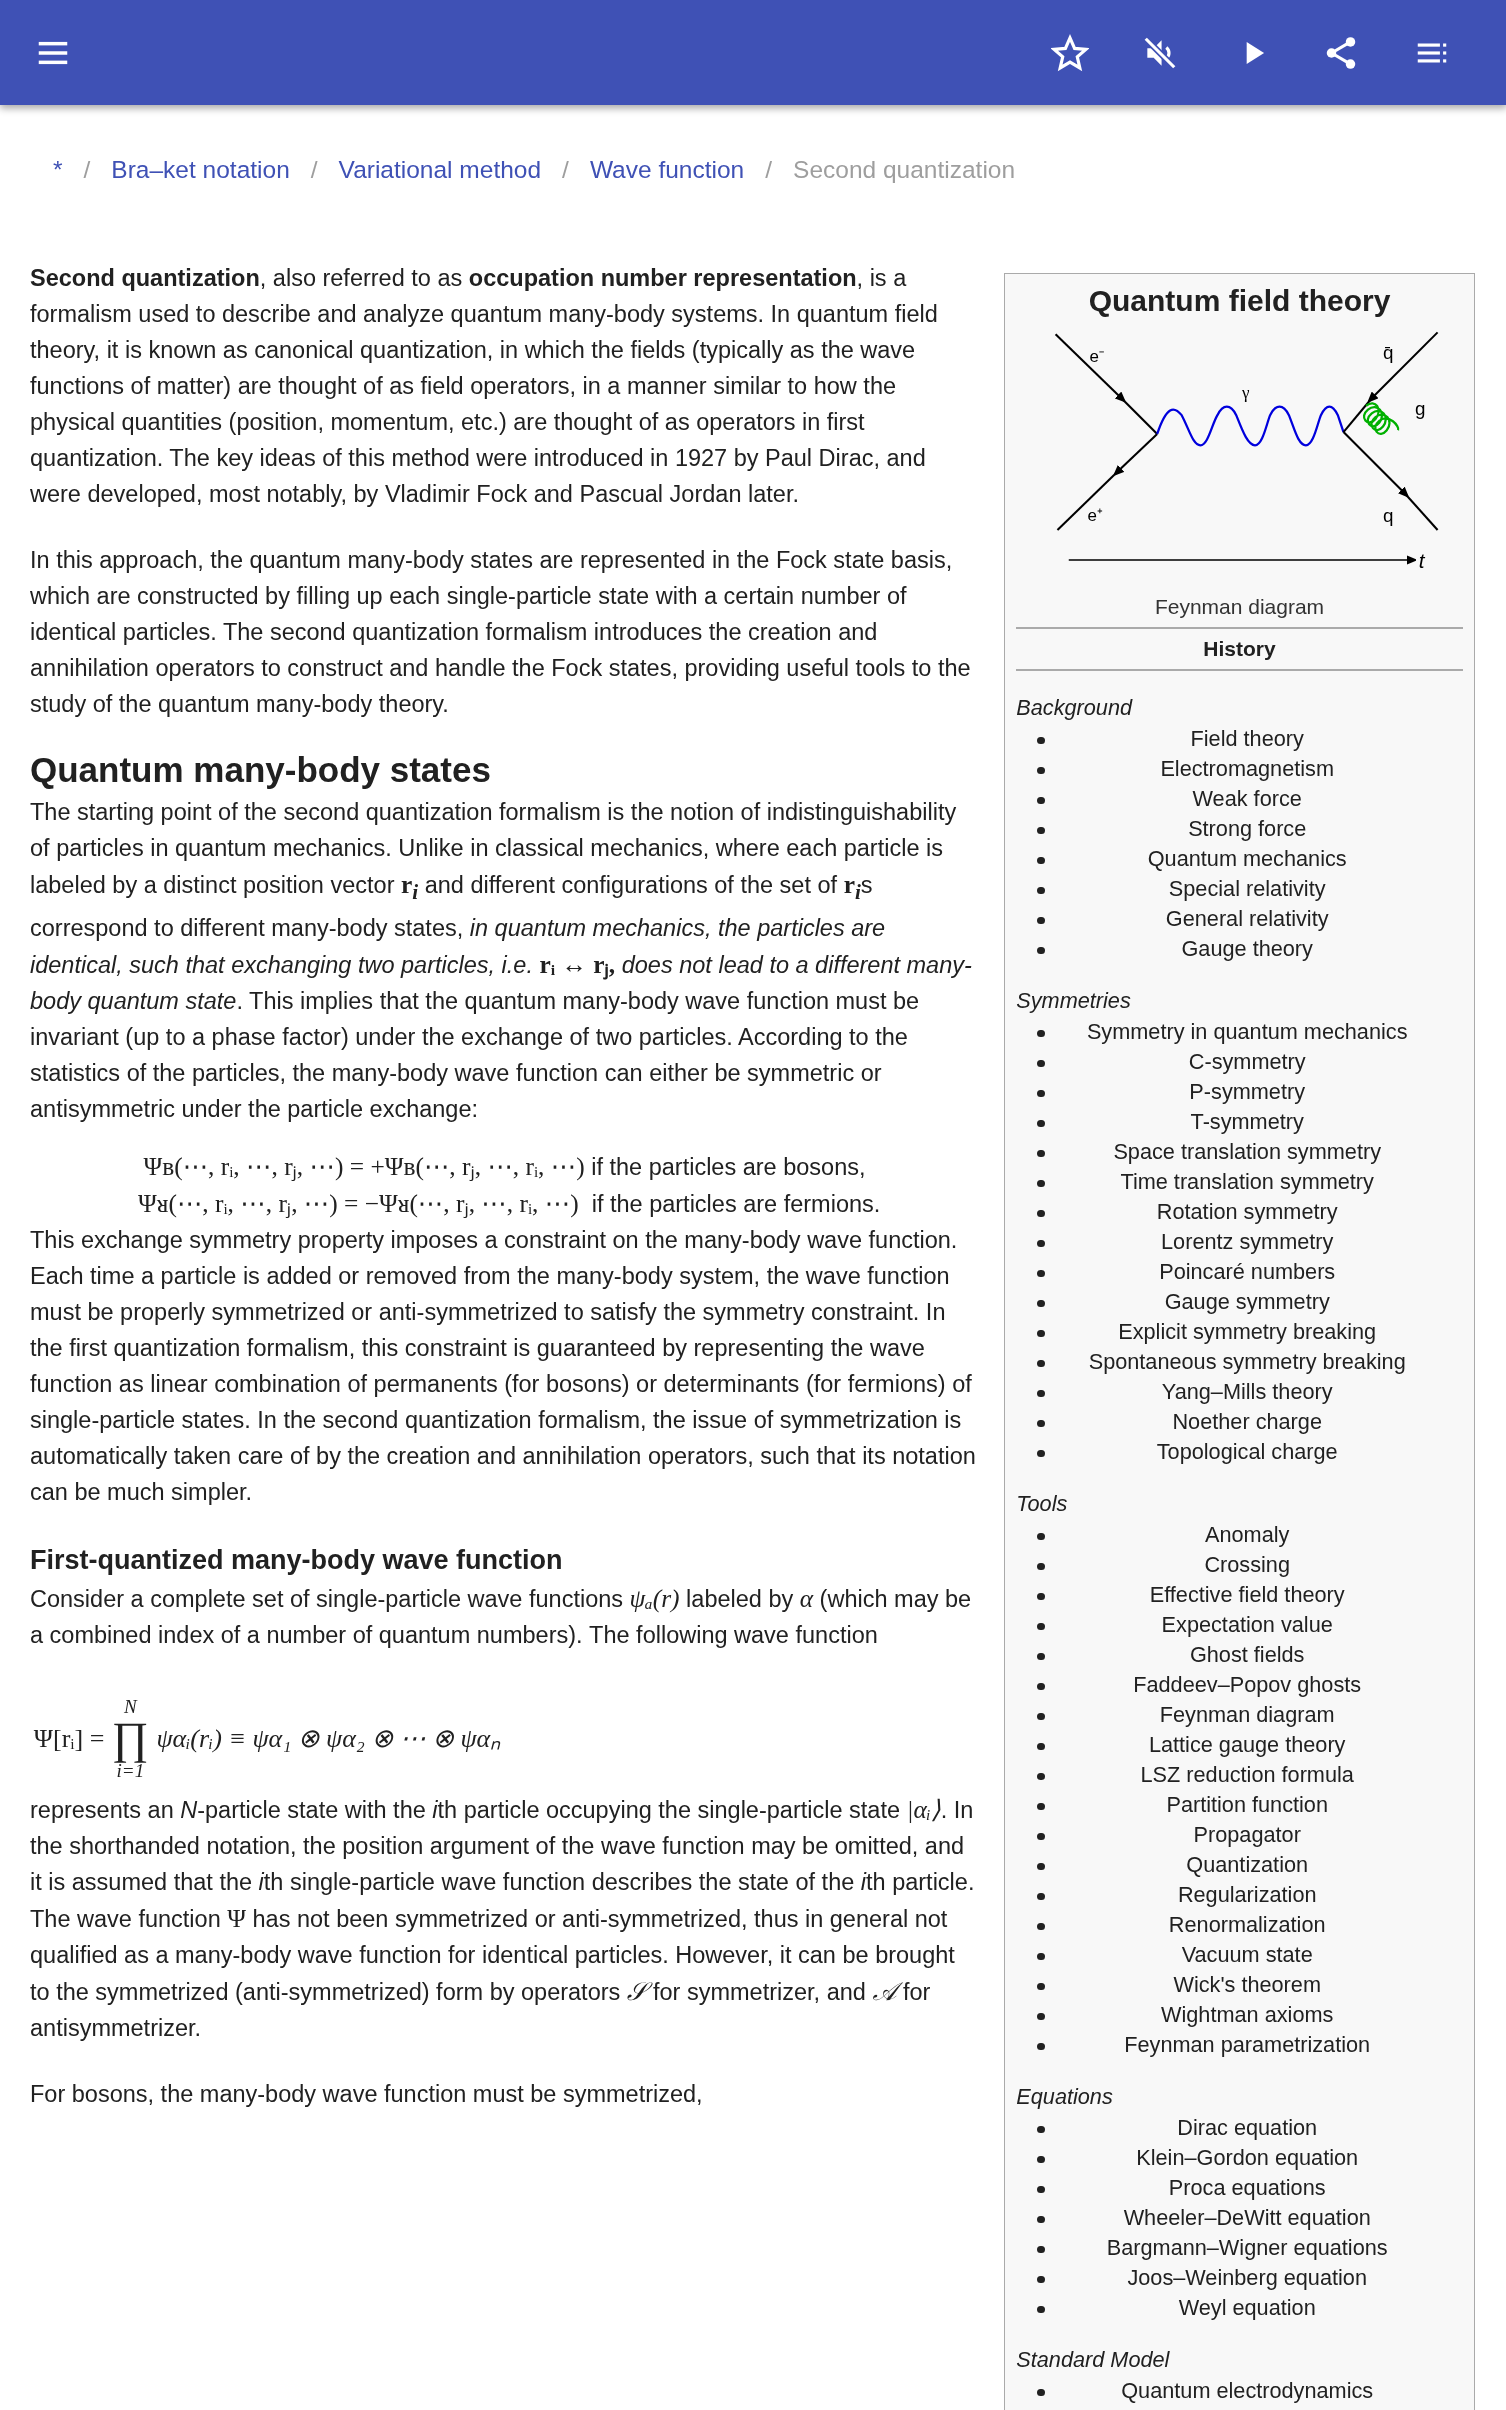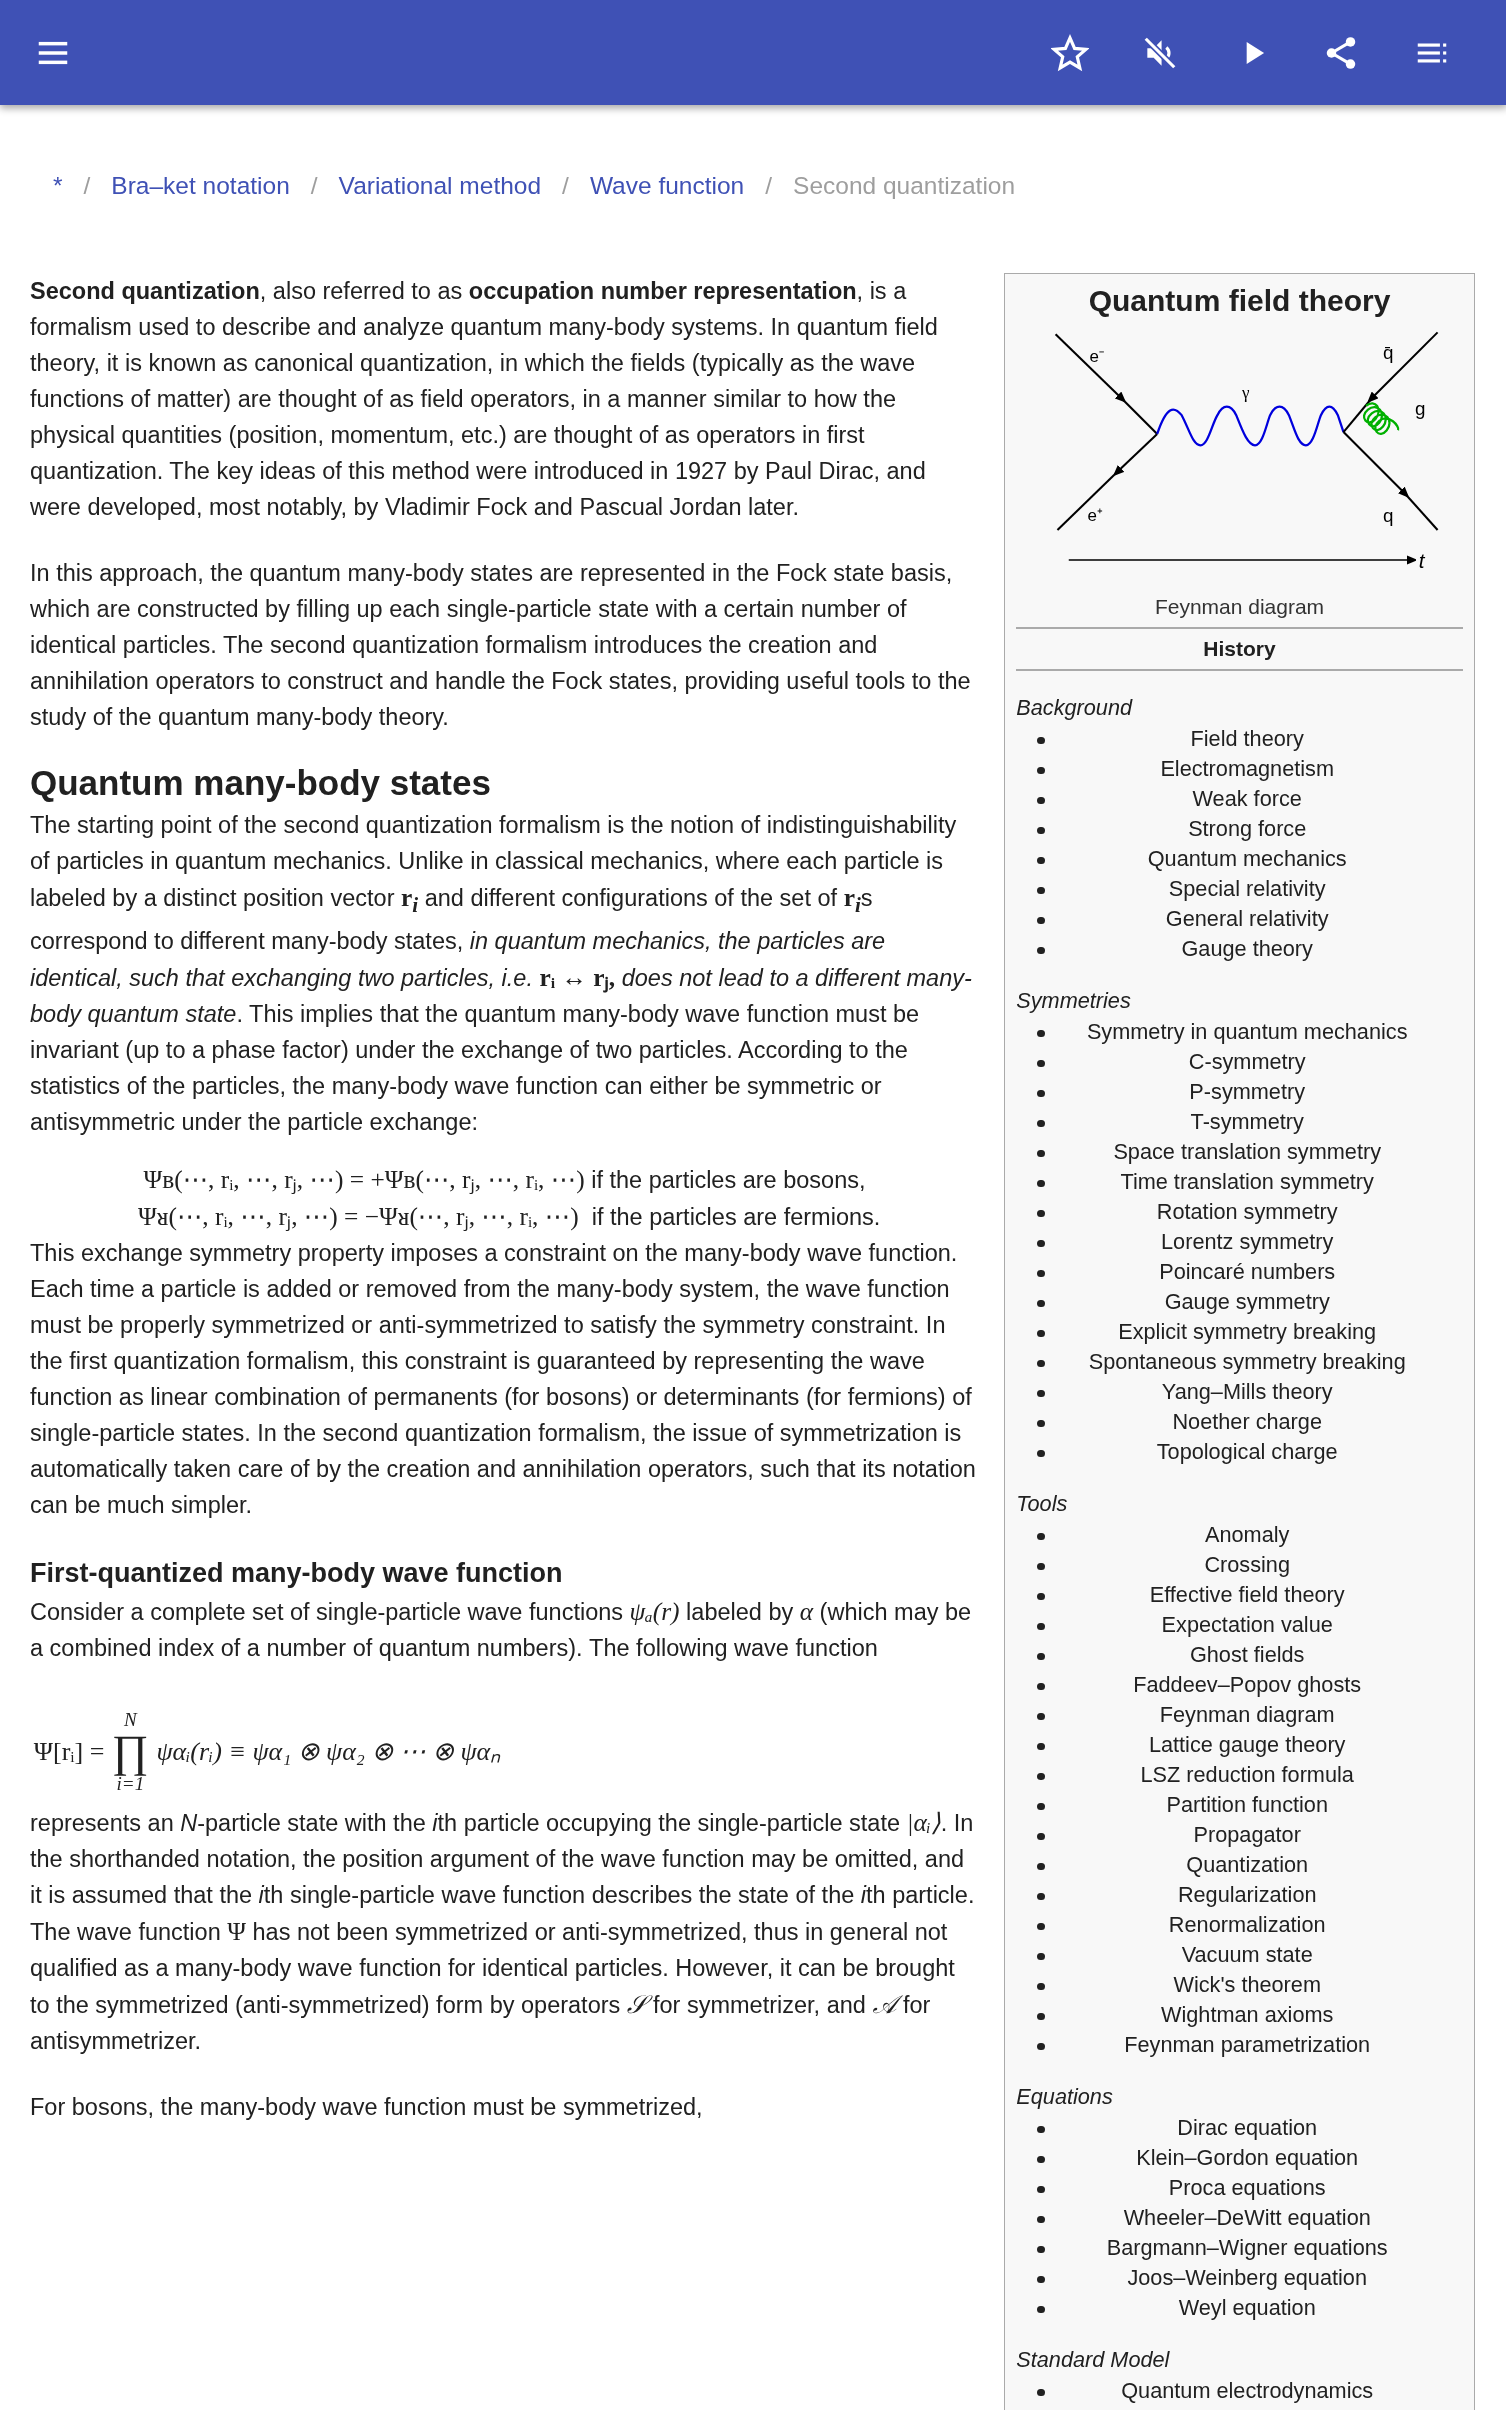--- a/index.html
+++ b/index.html
@@ -1,24 +1,24 @@
 <!DOCTYPE html>
 <html style="font-size:15px"><head>
 <meta charset="utf-8">
 <style>
   html, body { margin:0; padding:0; }
   body { width:1507px; height:2411px; overflow:hidden; background:#fff; font-family:"Liberation Sans", sans-serif; color:#212121; position:relative; }
   .appbar { position:absolute; left:0; top:0; width:1507px; height:105px; background:#3F51B5; box-shadow:0 3.8px 7.5px rgba(0,0,0,0.35); z-index:5; }
   .appbar .icon { position:absolute; top:30px; width:45px; height:45px; display:flex; align-items:center; justify-content:center; cursor:pointer; }
   .appbar svg { width:38px; height:38px; fill:#fff; }
-  .breadcrumb { position:absolute; left:53px; top:172px; font-size:24.5px; color:#3F51B5; white-space:nowrap; }
+  .breadcrumb { position:absolute; left:53px; top:156px; font-size:24.5px; color:#3F51B5; white-space:nowrap; }
   .breadcrumb .sep { color:#9e9e9e; margin:0 21px; }
   .breadcrumb .cur { color:#9e9e9e; }
   .breadcrumb a { color:#3F51B5; text-decoration:none; }
-  .content { position:absolute; left:30px; top:273px; width:949px; font-size:23.5px; line-height:36px; color:#212121; }
+  .content { position:absolute; left:30px; top:260px; width:949px; font-size:23.5px; line-height:36px; color:#212121; }
   .content p { margin:0 0 30px 0; }
   .content h2 { font-size:35px; font-weight:bold; margin:0; line-height:49px; }
   .content h3 { font-size:27px; font-weight:bold; margin:26px 0 0 0; line-height:40px; }
   .math { font-family:"Liberation Serif", serif; font-size:25.4px; }
   .eqblock { margin:21px 0 0 0; }
   .eqline { white-space:nowrap;text-align:center; }
   .prod { margin:34px 0 0 3.8px; display:flex; align-items:center; height:104px; font-family:"Liberation Serif", serif; font-size:26px; }
   .prodsym { display:inline-flex; flex-direction:column; align-items:center; margin:0 7.5px; line-height:1; }
   .prodsym .big { font-size:45px; }
   .prodsym .lim { font-size:19px; font-style:italic; }

